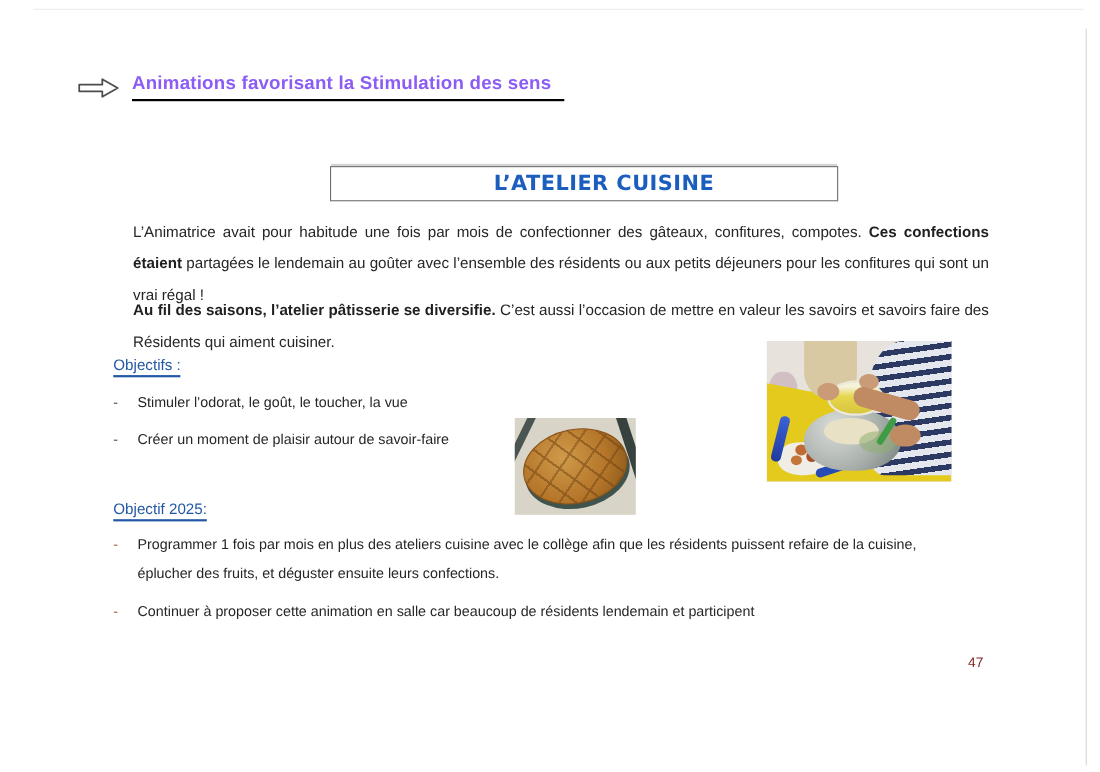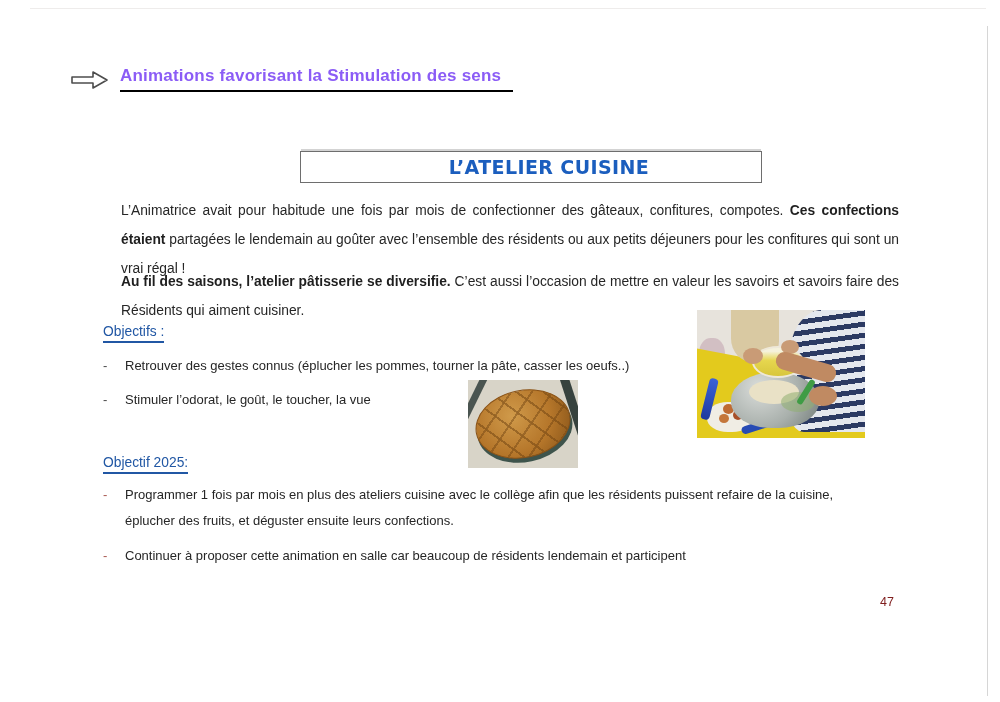--- a/index.html
+++ b/index.html
@@ -126,25 +126,25 @@
 
 <div class="para p1"><span>L’Animatrice avait pour habitude une fois par mois de confectionner des gâteaux, confitures, compotes. </span><span class="b">Ces confections étaient</span><span> partagées le lendemain au goûter avec l’ensemble des résidents ou aux petits déjeuners pour les confitures qui sont un vrai régal !</span></div>
 
 <div class="para p2"><span class="b">Au fil des saisons, l’atelier pâtisserie se diversifie.</span><span> C’est aussi l’occasion de mettre en valeur les savoirs et savoirs faire des Résidents qui aiment cuisiner.</span></div>
 
 <div class="subhead s1">Objectifs :</div>
 
 <div class="dash-list l1">
   <div class="dash-item">
     <span class="dash"></span>
-    <span class="dash-text">Retrouver des gestes connus (éplucher les pommes, tourner la pâte, casser les oeufs..)</span>
+    <span class="dash-text">Stimuler l’odorat, le goût, le toucher, la vue</span>
   </div>
   <div class="dash-item">
     <span class="dash"></span>
-    <span class="dash-text">Stimuler l’odorat, le goût, le toucher, la vue</span>
+    <span class="dash-text">Créer un moment de plaisir autour de savoir-faire</span>
   </div>
 </div>
 
 <div class="photo-galette">
   <div class="stick-tl"></div>
   <div class="stick-tr"></div>
   <div class="galette-shadow"></div>
   <div class="galette">
     <div class="galette-cross"></div>
   </div>

